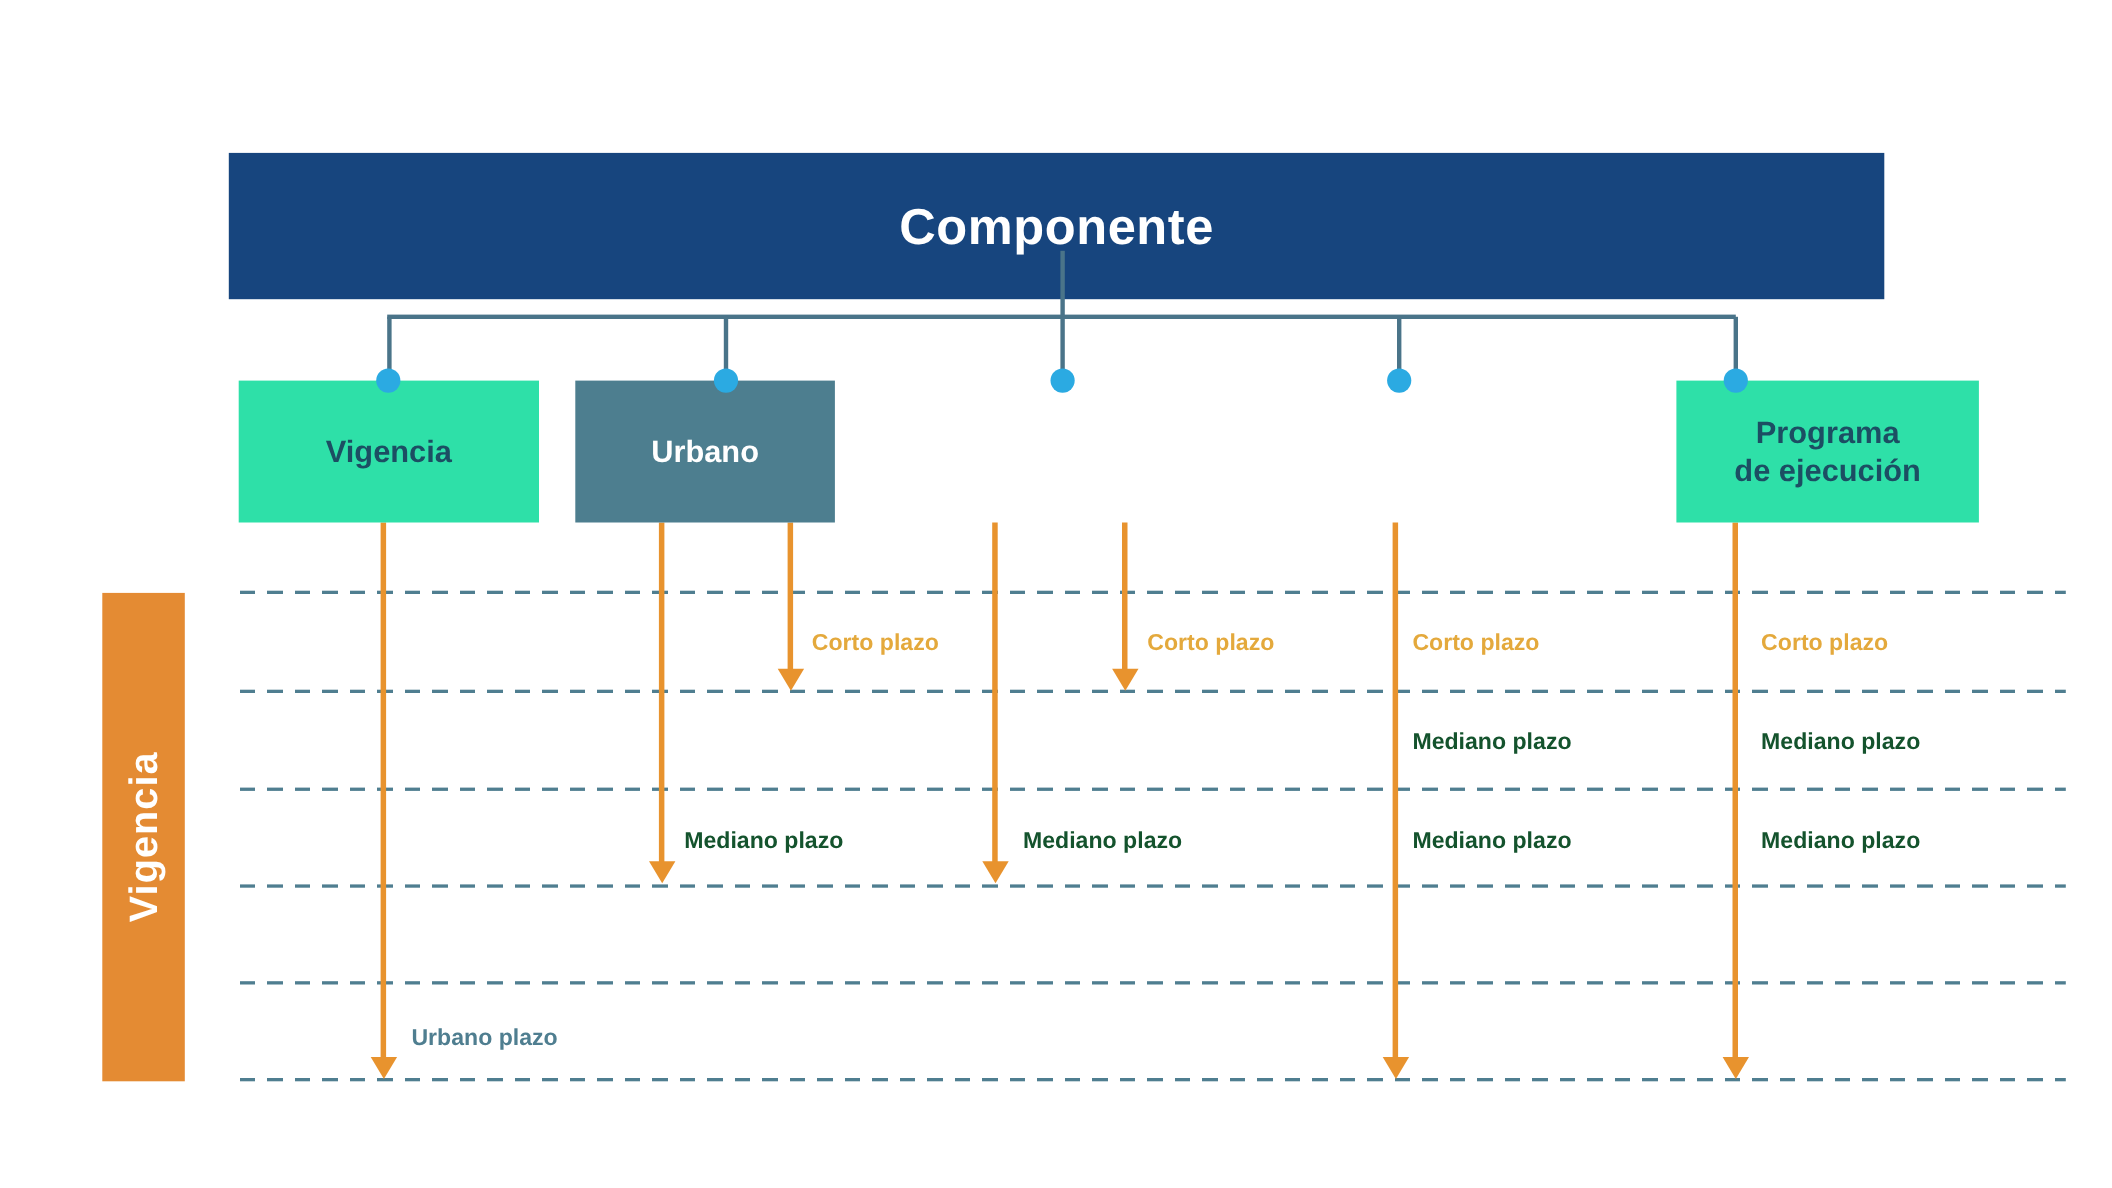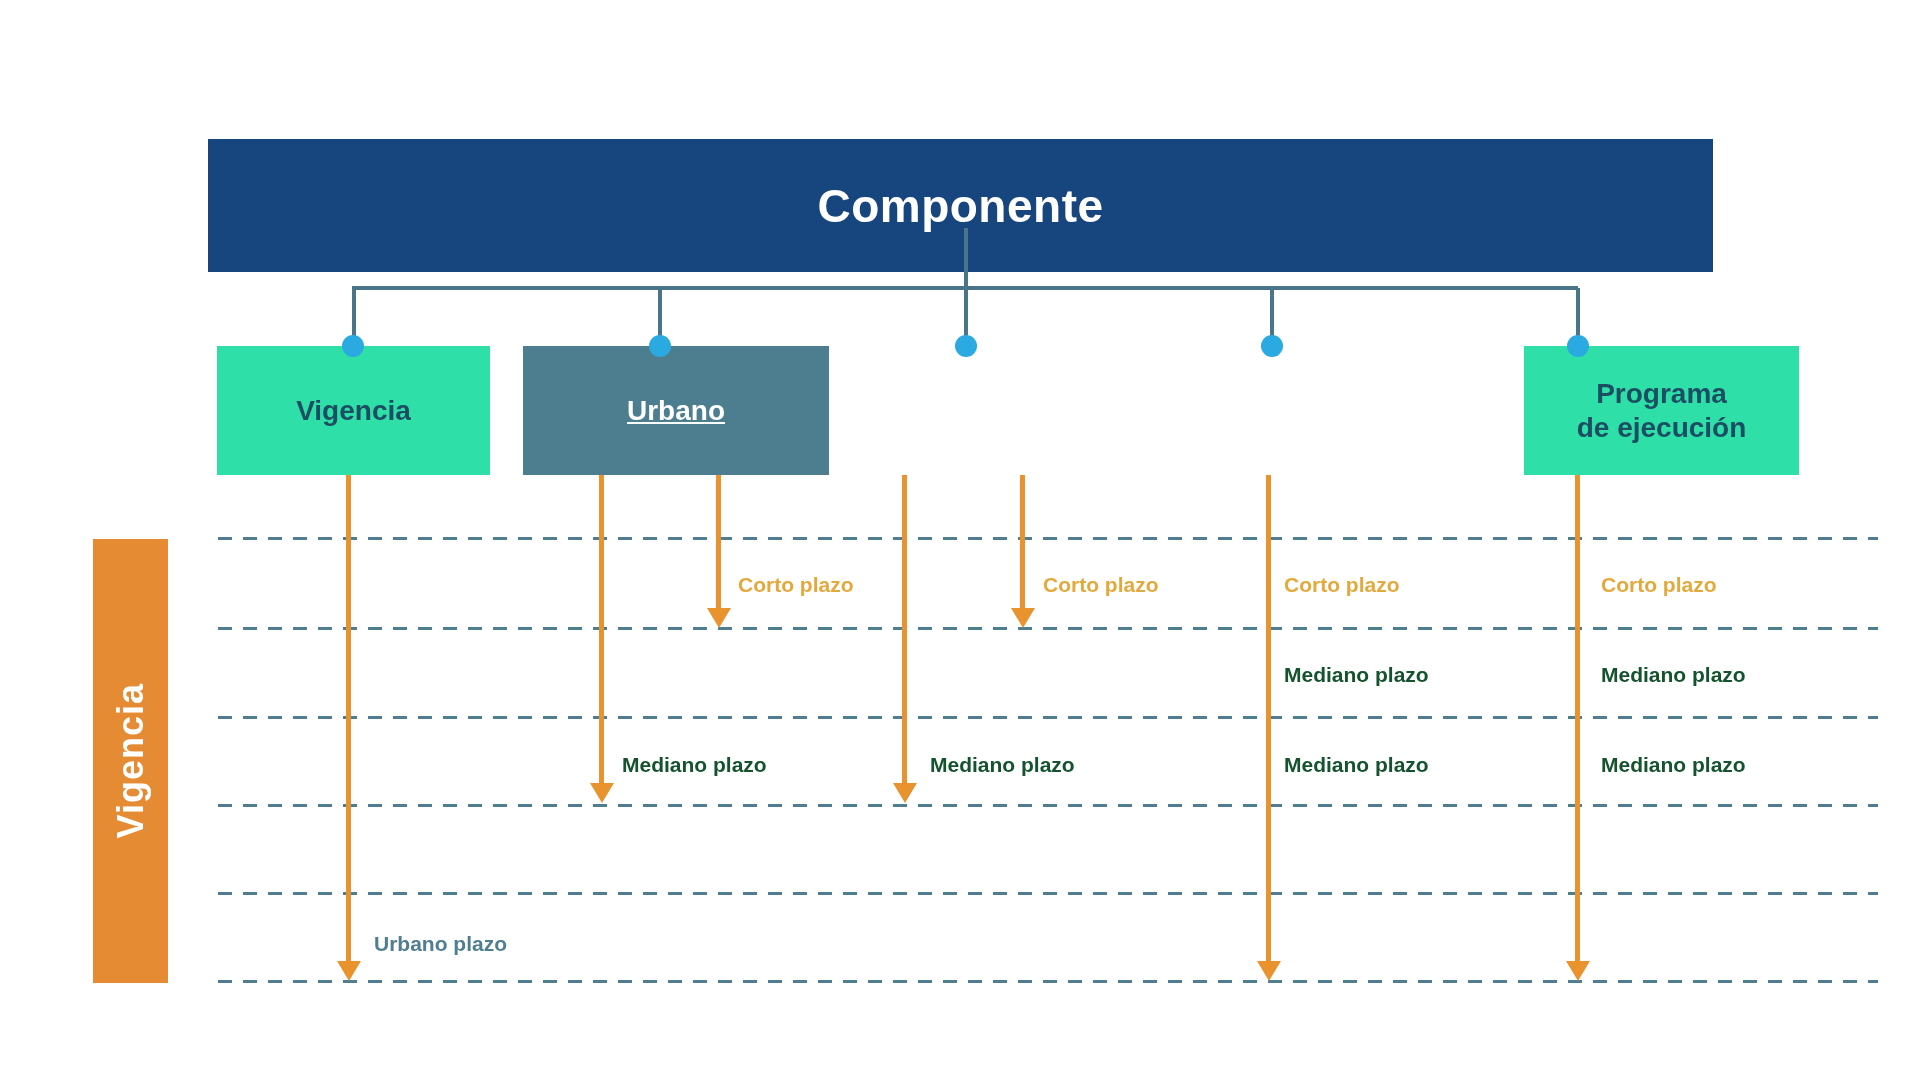--- a/index.html
+++ b/index.html
@@ -73,21 +73,21 @@
 
   <div class="dot" style="left:342px;"></div>
   <div class="dot" style="left:649px;"></div>
   <div class="dot" style="left:955px;"></div>
   <div class="dot" style="left:1261px;"></div>
   <div class="dot" style="left:1567px;"></div>
 
   <div class="comp-box green" style="left:217px; width:273px;">
     <span>Vigencia</span>
   </div>
-  <div class="comp-box slate" style="left:523px; width:306px;text-decoration:underline;">
+  <div class="comp-box slate" style="left:523px; width:236px;">
     <span>Urbano</span>
   </div>
   <div class="comp-box green" style="left:1524px; width:275px;">
     <span>Programa
 de ejecución</span>
   </div>
 
   <div class="vigencia-bar">
     <span>Vigencia</span>
   </div>

